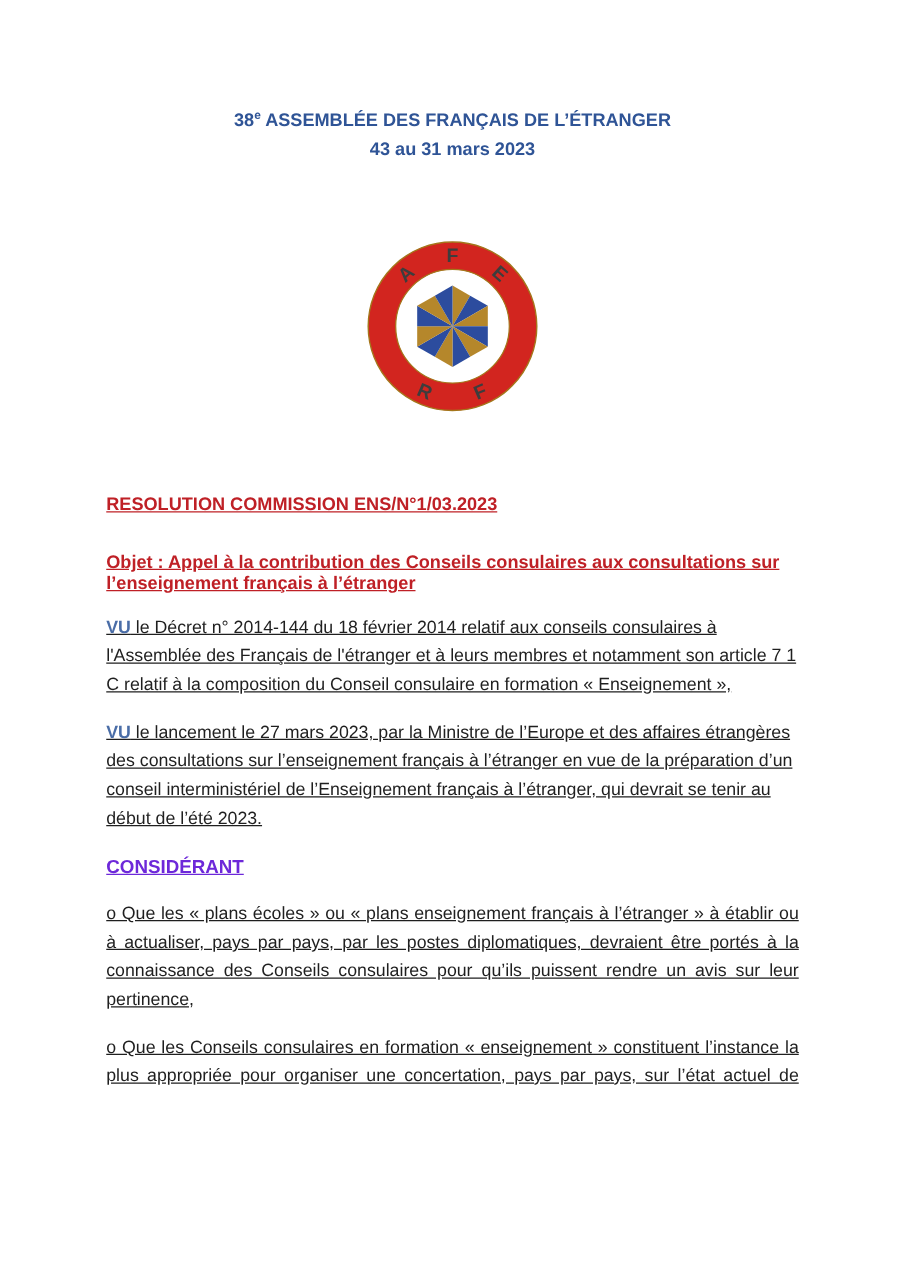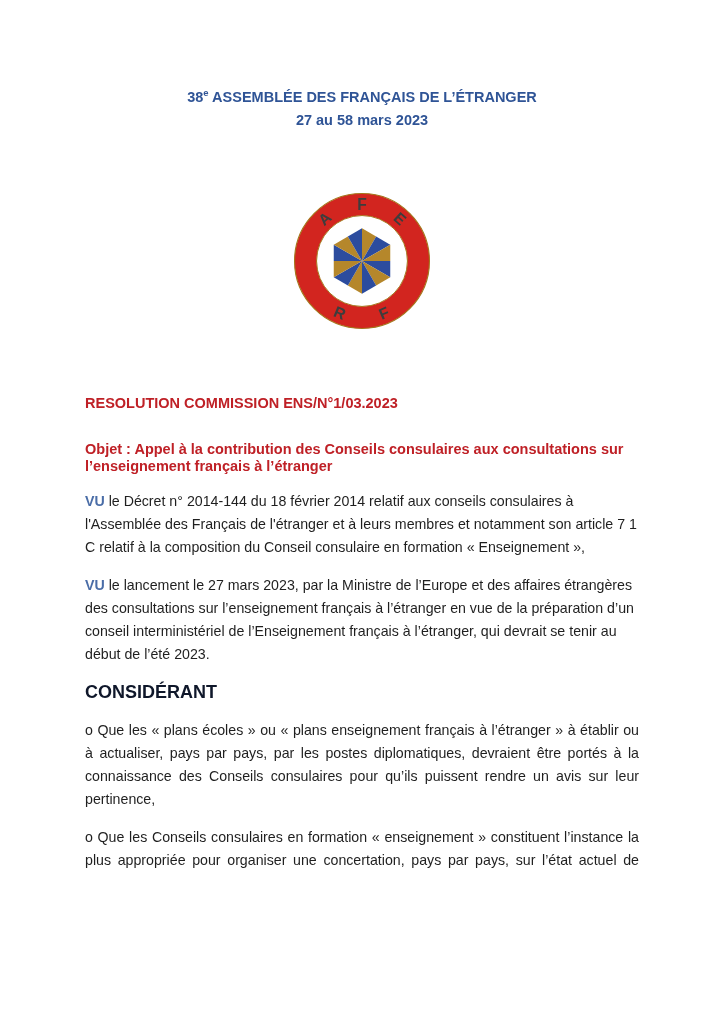--- a/index.html
+++ b/index.html
@@ -39,20 +39,21 @@
     width: 142px;
     height: 142px;
   }
   .content {
     margin: 56px 84px 0 85px; 
     font-size: 14.2px;
     line-height: 23px;
   }
   .content p {
     margin: 15px 1px 0 0;
+    text-decoration: underline;
   }
   p.res-heading {
     margin-top: 0;
     color: #BF2026;
     font-weight: bold;
     font-size: 14.5px;
   }
   p.objet {
     margin-top: 26px;
     color: #BF2026;
@@ -61,36 +62,36 @@
     line-height: 17px;
   }
   p.vu-first {
     margin-top: 42px;
   }
   .lead-blue {
     color: #4A6DA7;
     font-weight: bold;
   }
   p.considerant {
-    color: #0f172a;
+    color: #6d28d9;
     font-weight: bold;
-    font-size: 18px;
+    font-size: 15px;
   }
   p.justified {
     text-align: justify;
   }
 </style>
 </head>
 <body>
 
 <div class="page">
 
   <div class="doc-title">
     <div><span>38</span><sup>e</sup><span> ASSEMBLÉE DES FRANÇAIS DE L’ÉTRANGER</span></div>
-    <div>27 au 58 mars 2023</div>
+    <div>43 au 31 mars 2023</div>
   </div>
 
   <div class="logo-wrap">
     <svg viewBox="0 0 200 200" aria-hidden="true">
 
       <circle cx="100" cy="100" r="95" stroke="#A4761B" stroke-width="1.6" fill="#D2251F"></circle>
 
       <circle cx="100" cy="100" r="64" stroke="#A4761B" stroke-width="1.4" fill="#FFFFFF"></circle>
 
       <g>

